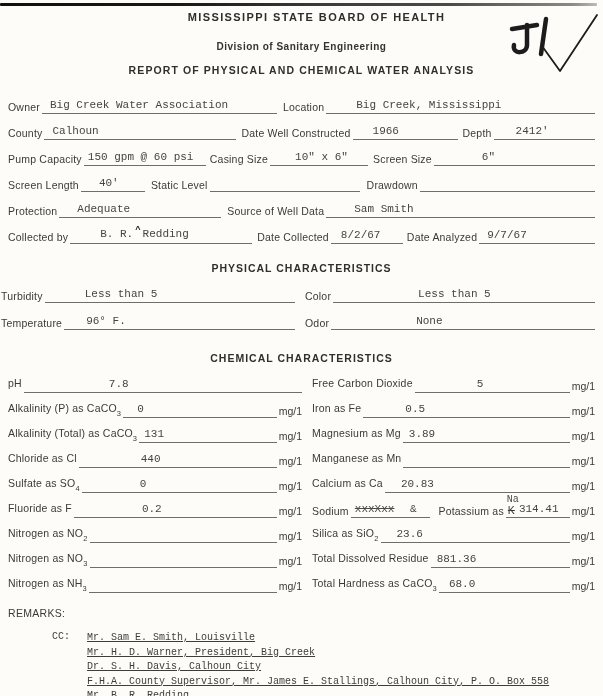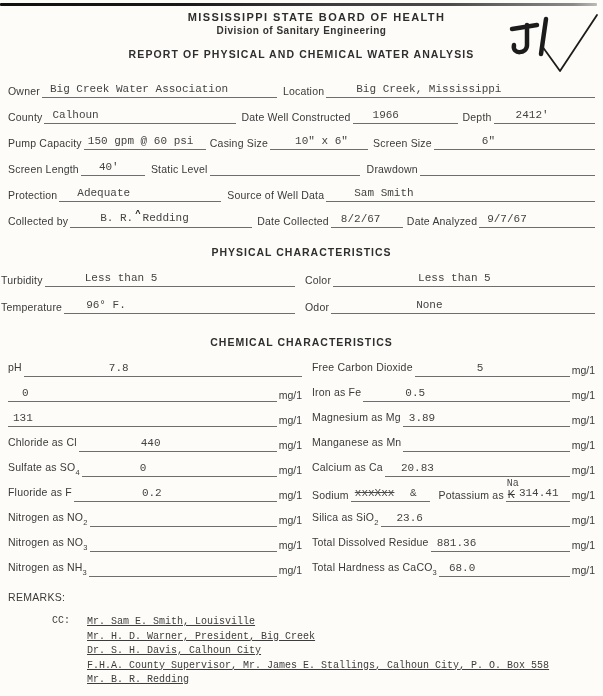--- a/index.html
+++ b/index.html
@@ -12,21 +12,21 @@
     color: #3a3a3a;
     overflow: hidden;
   }
   .scan-edge {
     position: absolute; top: 3px; left: 0; width: 99%; height: 3px;
     background: linear-gradient(90deg,#101010 0%,#181818 30%,#3c3c3c 55%,#4a4a4a 75%,#8a8a8a 96%,#bbb 100%);
     border-radius: 1px;
   }
   .hdr { text-align:center; padding-top: 11px; }
   .h1 { font-size: 11px; font-weight: bold; letter-spacing: 1.4px; color:#2d2d2d;margin-left:30px; }
-  .h2 { font-size: 10px; font-weight: bold; letter-spacing: .5px; margin-top: 2px; color:#333; }
+  .h2 { font-size: 10px; font-weight: bold; letter-spacing: .5px; margin-top: 18px; color:#333; }
   .h3 { font-size: 10.5px; font-weight: bold; letter-spacing: 1.1px; margin-top: 12px; color:#2f2f2f; }
   .mark-svg { position:absolute; left:440px; top:8px; }
 
   .form { margin: 12px 8px 0 8px; }
   .frow { display:flex; align-items:flex-end; height:26px; font-size:10.5px; }
   .lbl { white-space:nowrap; padding: 0 2px 1px 0; color:#3a3a3a; letter-spacing:.2px; }
   .fill {
     border-bottom: 1px solid #6e6e6e;
     font-family: "Liberation Mono", monospace;
     font-size: 11px; line-height: 13px;
@@ -168,32 +168,34 @@
       </span>
       <span class="half2">
         <span class="lbl"><span>Free Carbon Dioxide</span><sub class="csub"></sub></span>
         <span class="fill grow" style="padding-left:62px">5</span>
         <span class="cunit">mg/1</span>
       </span>
     </div>
 
     <div class="crow">
       <span class="half">
+        <span class="lbl"><span>Alkalinity (P) as CaCO</span><sub class="csub">3</sub></span>
         <span class="fill grow" style="padding-left:14px">0</span>
         <span class="cunit">mg/1</span>
       </span>
       <span class="half2">
         <span class="lbl"><span>Iron as Fe</span><sub class="csub"></sub></span>
         <span class="fill grow" style="padding-left:42px">0.5</span>
         <span class="cunit">mg/1</span>
       </span>
     </div>
 
     <div class="crow">
       <span class="half">
+        <span class="lbl"><span>Alkalinity (Total) as CaCO</span><sub class="csub">3</sub></span>
         <span class="fill grow" style="padding-left:5px">131</span>
         <span class="cunit">mg/1</span>
       </span>
       <span class="half2">
         <span class="lbl"><span>Magnesium as Mg</span><sub class="csub"></sub></span>
         <span class="fill grow" style="padding-left:6px">3.89</span>
         <span class="cunit">mg/1</span>
       </span>
     </div>
 

